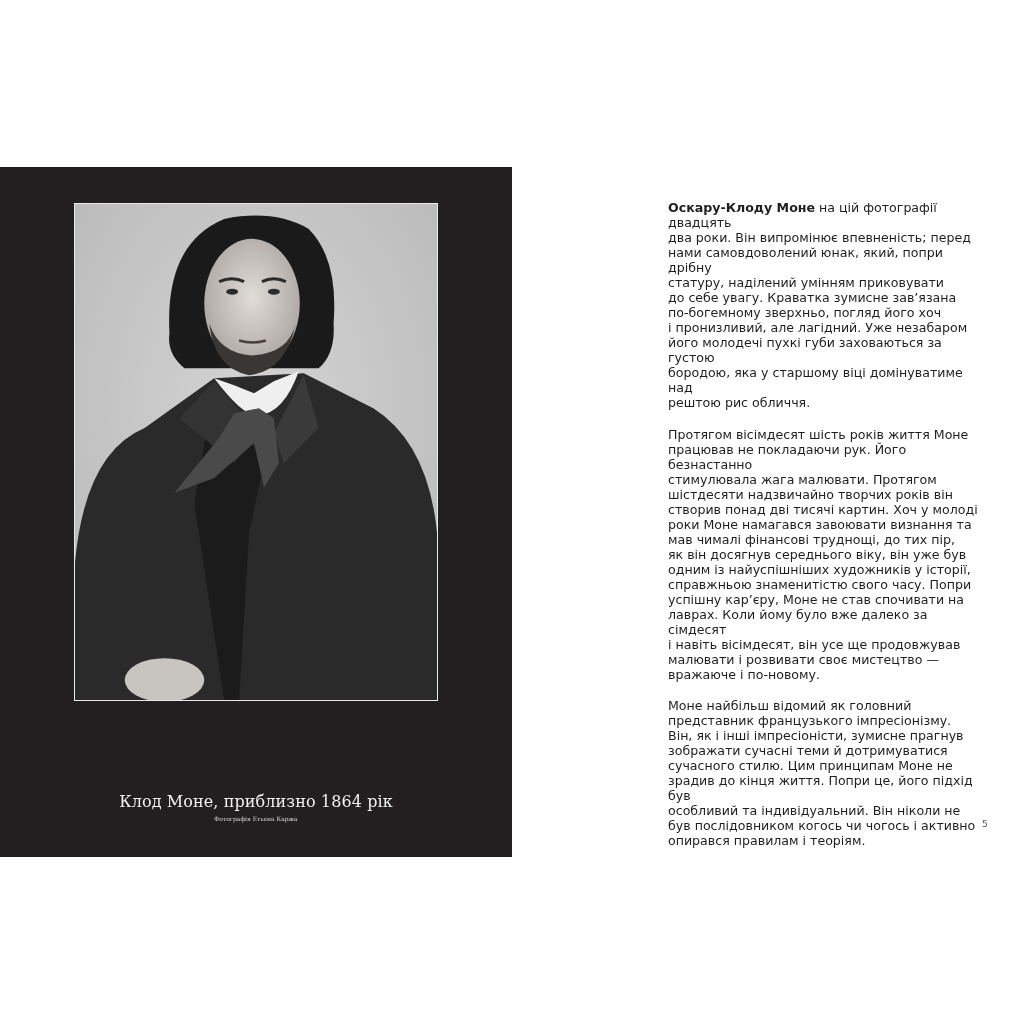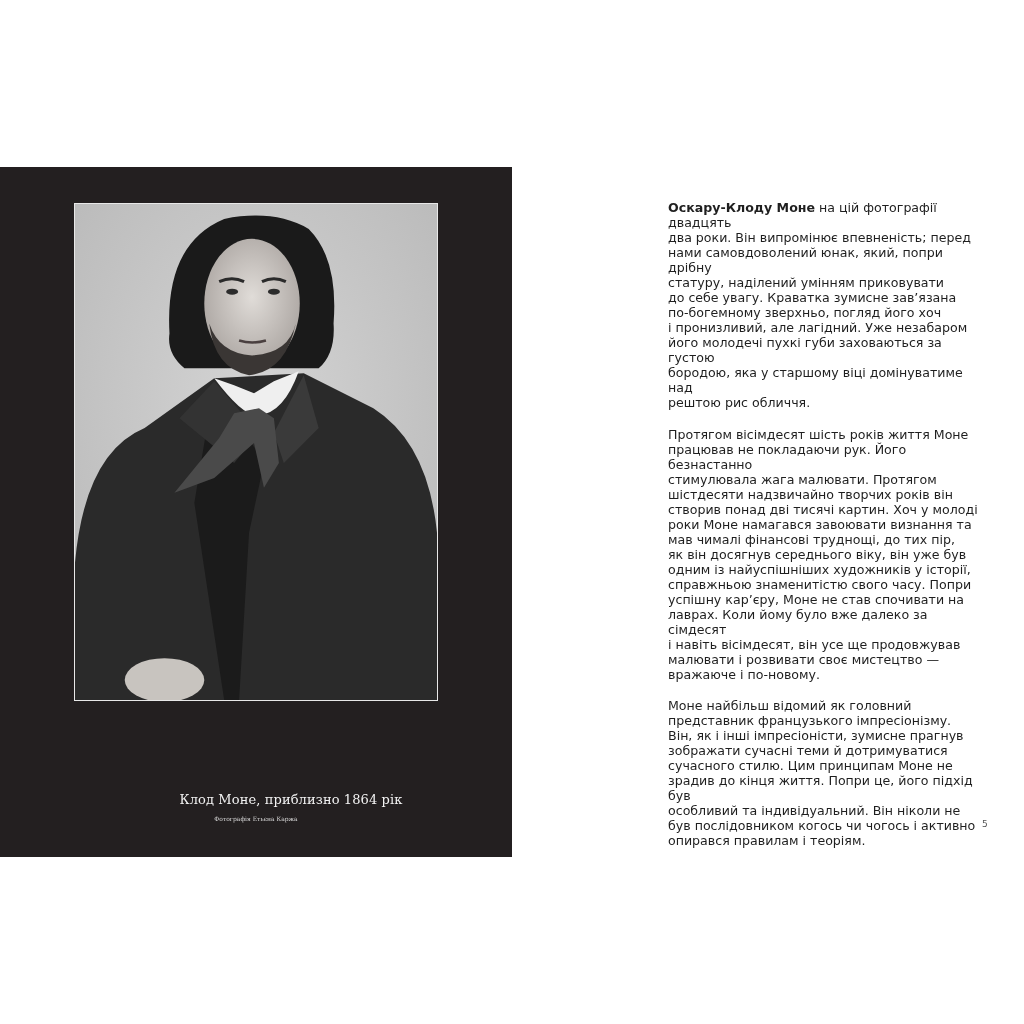--- a/index.html
+++ b/index.html
@@ -20,21 +20,21 @@
       border: 1px solid #e8e8e8;
       box-sizing: border-box;
       overflow: hidden;
     }
     .photo-frame svg { display: block; width: 100%; height: 100%; }
     .caption {
       position: absolute; left: 0; width: 512px; text-align: center;
       color: #f2f2f2;
       font-family: "DejaVu Serif", serif;
     }
-    .caption-title { top: 625px; font-size: 13px; letter-spacing: 0.1px; margin-left: 35px; }
+    .caption-title { top: 625px; font-size: 16px; letter-spacing: 0.1px; }
     .caption-credit { top: 648px; font-size: 6px; color: #d8d8d8; }
 
     .text-column {
       position: absolute; left: 668px; top: 200px;
       width: 320px;
       color: #1f1f1f;
       font-family: "DejaVu Sans", sans-serif;
       font-size: 12.6px;
       line-height: 15px;
     }

